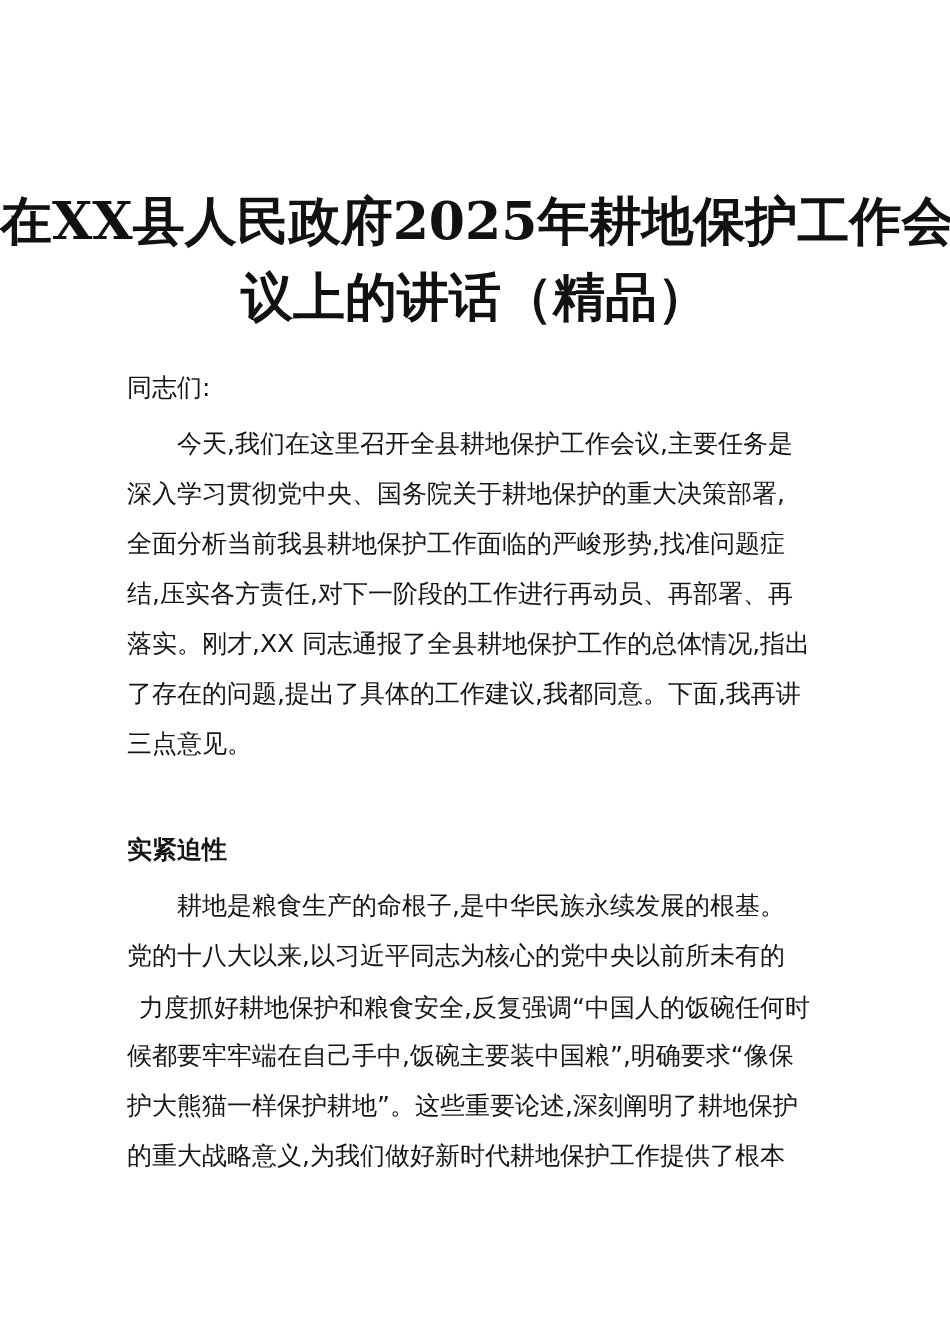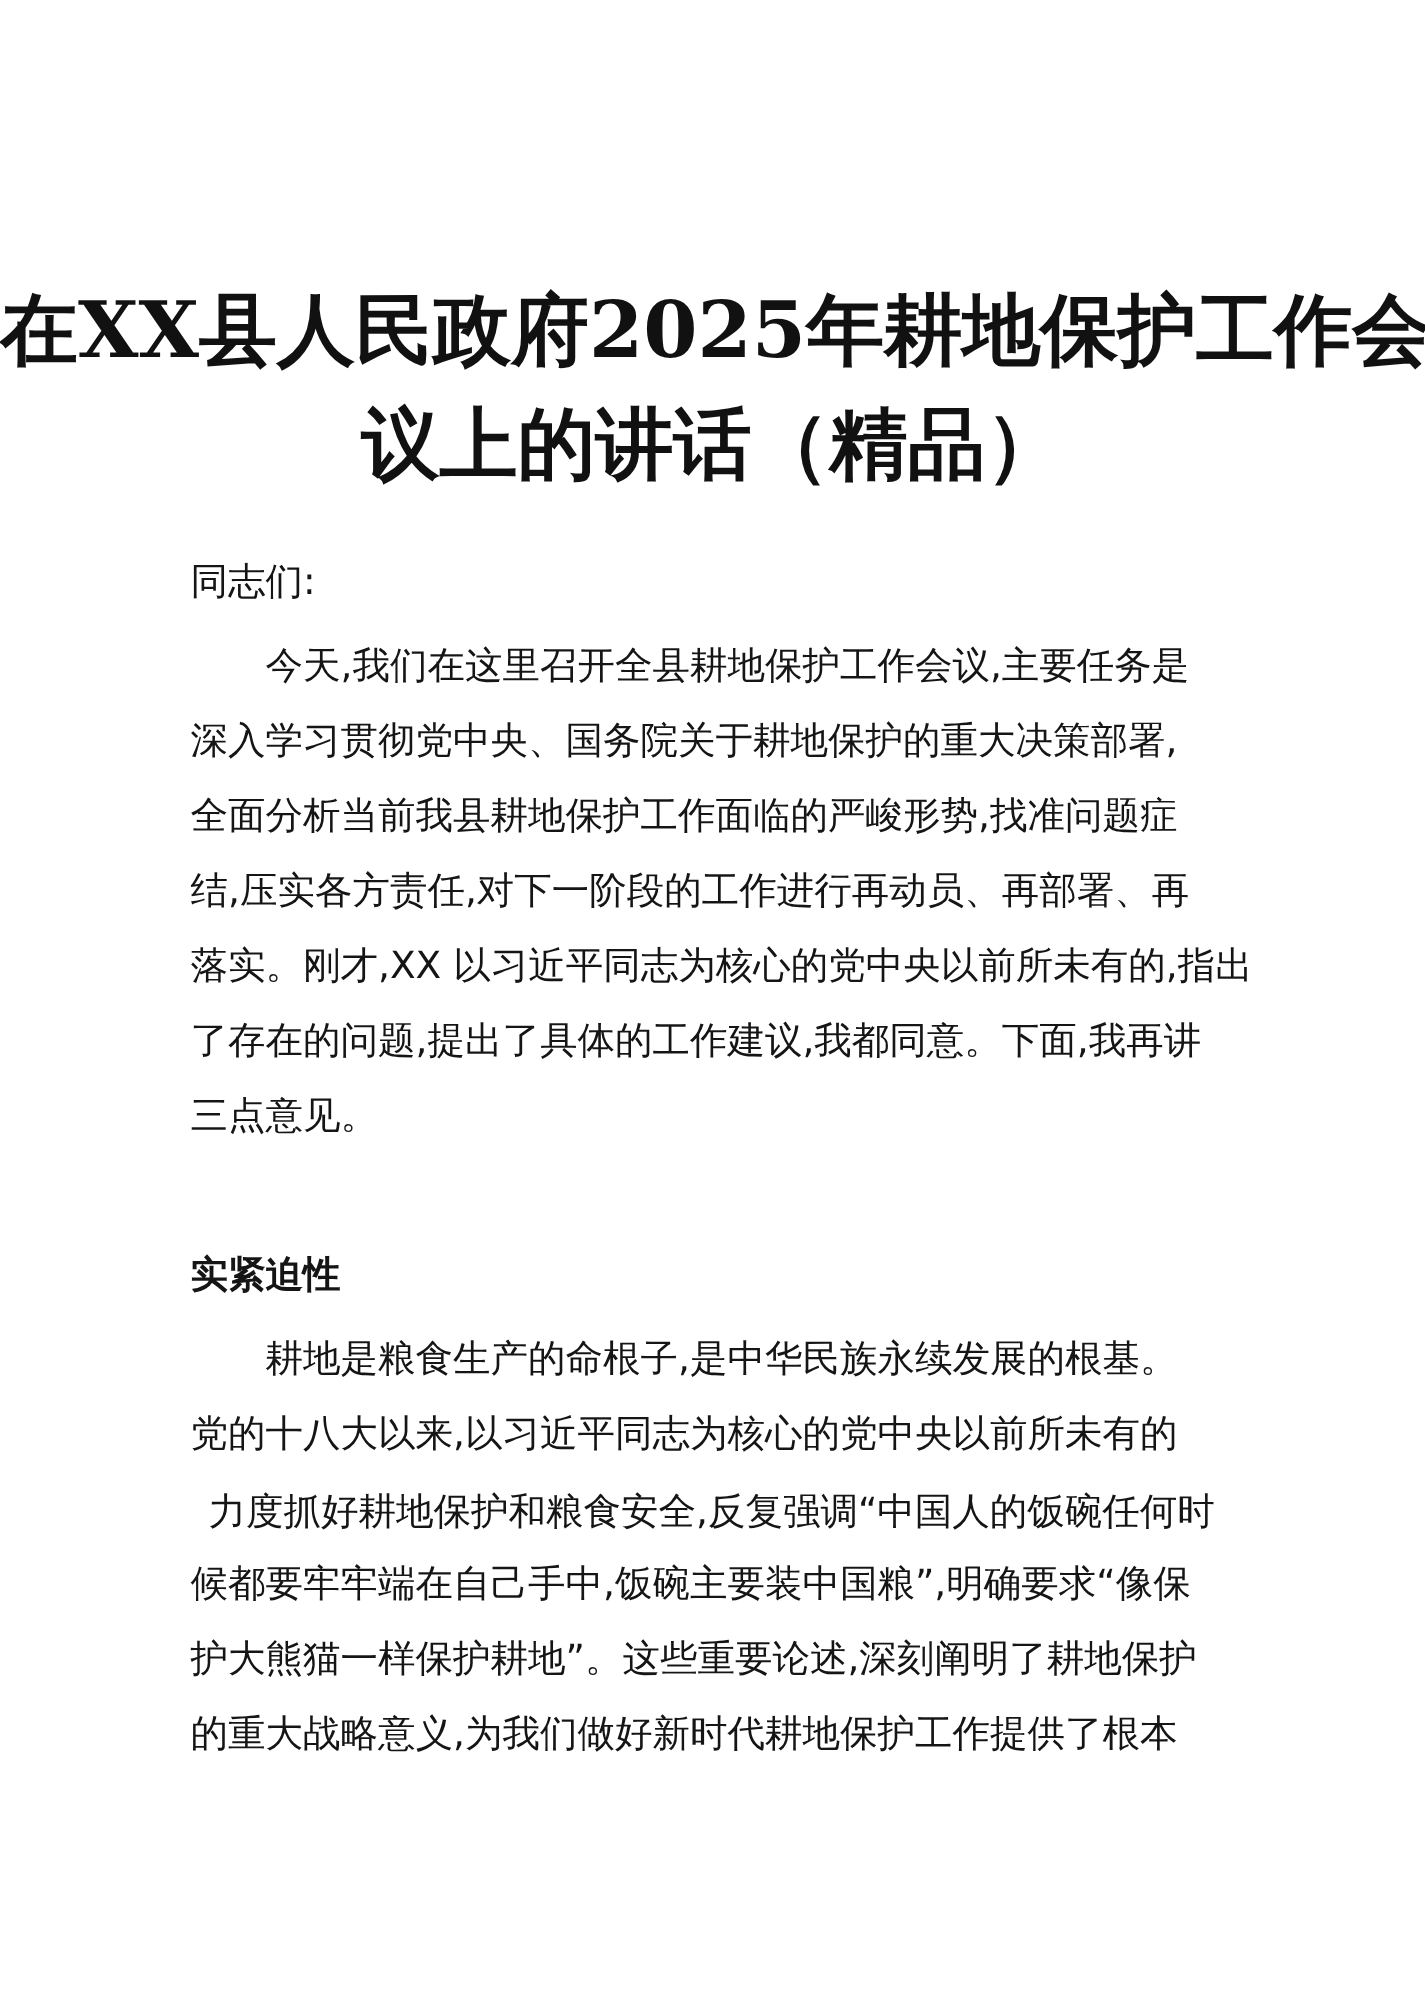--- a/index.html
+++ b/index.html
@@ -26,21 +26,21 @@
 
   <div class="title-line" style="top:197px;">在XX县人民政府2025年耕地保护工作会</div>
   <div class="title-line" style="top:243px;margin-top:30px;">议上的讲话（精品）</div>
 
   <div class="line" style="top:372px;">同志们:</div>
 
   <div class="line indent" style="top:428px;">今天,我们在这里召开全县耕地保护工作会议,主要任务是</div>
   <div class="line" style="top:478px;">深入学习贯彻党中央、国务院关于耕地保护的重大决策部署,</div>
   <div class="line" style="top:528px;">全面分析当前我县耕地保护工作面临的严峻形势,找准问题症</div>
   <div class="line" style="top:578px;">结,压实各方责任,对下一阶段的工作进行再动员、再部署、再</div>
-  <div class="line" style="top:628px;">落实。刚才,XX 以习近平同志为核心的党中央以前所未有的,指出</div>
+  <div class="line" style="top:628px;">落实。刚才,XX 同志通报了全县耕地保护工作的总体情况,指出</div>
   <div class="line" style="top:678px;">了存在的问题,提出了具体的工作建议,我都同意。下面,我再讲</div>
   <div class="line" style="top:728px;">三点意见。</div>
 
   <div class="line bold" style="top:834px;">实紧迫性</div>
 
   <div class="line indent" style="top:890px;">耕地是粮食生产的命根子,是中华民族永续发展的根基。</div>
   <div class="line" style="top:940px;">党的十八大以来,以习近平同志为核心的党中央以前所未有的</div>
   <div class="line" style="top:992px;margin-left:12px;">力度抓好耕地保护和粮食安全,反复强调“中国人的饭碗任何时</div>
   <div class="line" style="top:1040px;">候都要牢牢端在自己手中,饭碗主要装中国粮”,明确要求“像保</div>
   <div class="line" style="top:1090px;">护大熊猫一样保护耕地”。这些重要论述,深刻阐明了耕地保护</div>

